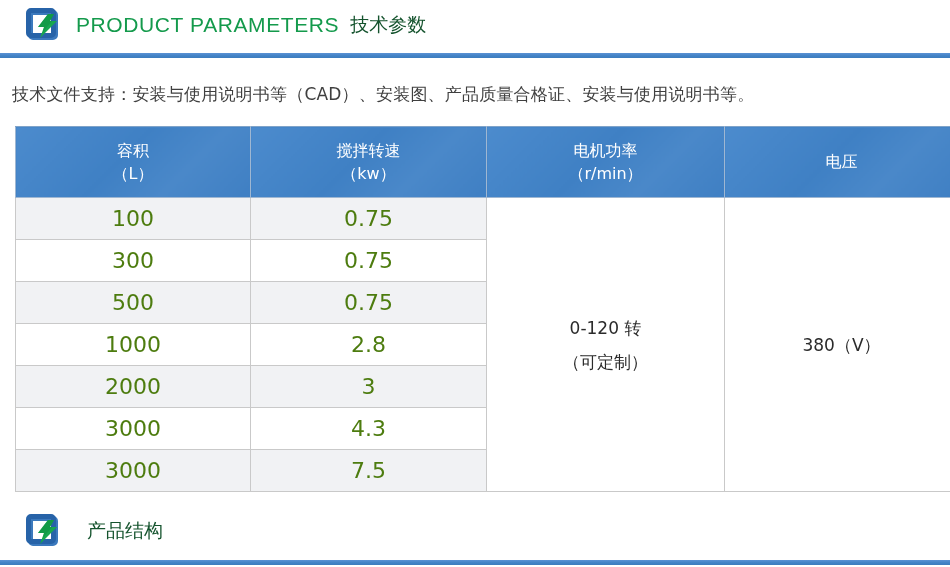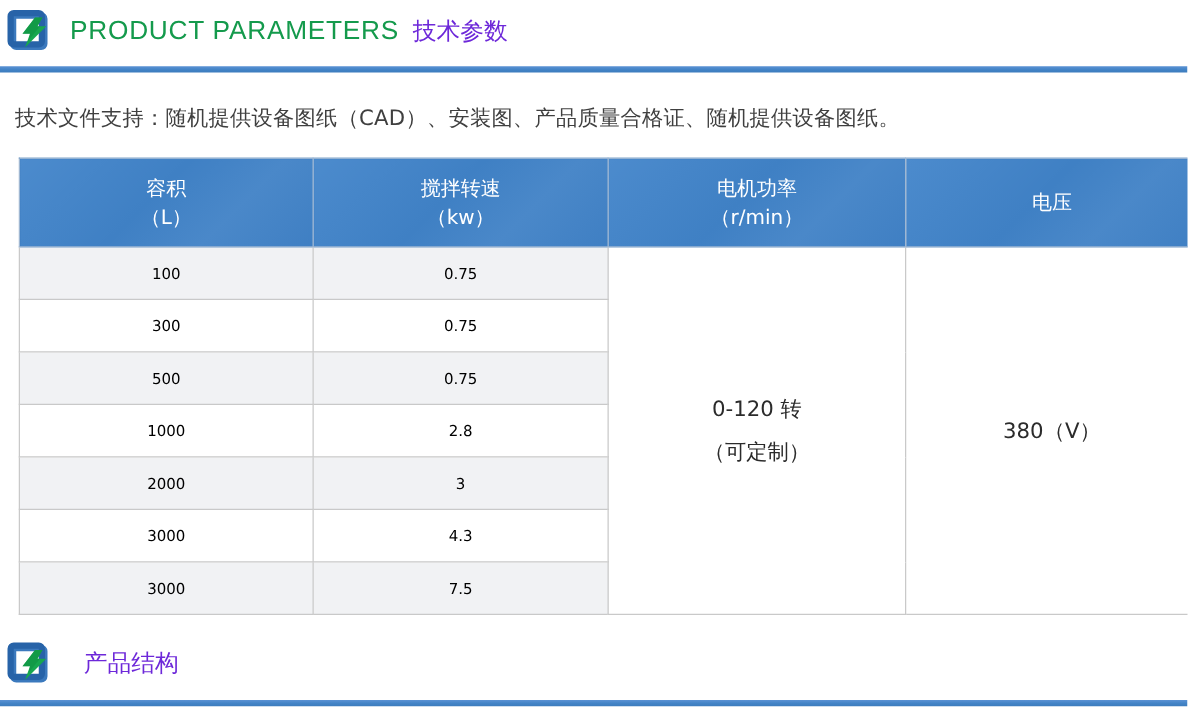--- a/index.html
+++ b/index.html
@@ -27,21 +27,21 @@
     width: 950px;
     height: 58px;
   }
   .section-head.top  { top: 0; }
   .section-head.bottom { top: 506px; }
 
   .head-row {
     display: flex;
     align-items: center;
     height: 50px;
-    padding-left: 4px;
+    padding-left: 24px;
     box-sizing: border-box;
   }
   .logo-mark {
     position: relative;
     width: 38px;
     height: 38px;
     flex: 0 0 38px;
     margin-right: 14px;
   }
   .logo-mark .frame {
@@ -69,21 +69,21 @@
   }
   .head-en {
     font-size: 21px;
     letter-spacing: 0.6px;
     color: #149a4c;
     font-weight: normal;
     white-space: nowrap;
   }
   .head-cn {
     font-size: 19px;
-    color: #6d28d9;
+    color: #14532d;
     margin-left: 11px;
     white-space: nowrap;
     font-family: "DejaVu Sans", "Liberation Sans", sans-serif;
   }
   .head-rule {
     position: absolute;
     left: 0;
     width: 950px;
     height: 5px;
     background: linear-gradient(to bottom, #5b92d4 0%, #4283c6 55%, #3d7cbd 100%);
@@ -133,22 +133,22 @@
     text-align: center;
     vertical-align: middle;
     font-family: "DejaVu Sans", "Liberation Sans", sans-serif;
   }
   table.spec th .l2 { display: block; }
 
   table.spec td {
     height: 39px;
     text-align: center;
     vertical-align: middle;
-    font-size: 12px;
-    color: #000000;
+    font-size: 22px;
+    color: #4d7c0f;
     border: 1px solid #c9c9c9;
     background: #ffffff;
     font-family: "DejaVu Sans", "Liberation Sans", sans-serif;
   }
   table.spec tbody tr.odd td.datacell { background: #f1f2f4; }
   table.spec tbody tr.even td.datacell { background: #ffffff; }
 
   table.spec td.merged {
     background: #ffffff;
     font-size: 17px;
@@ -171,21 +171,21 @@
           <path d="M16 3 L6 16 L12 16 L8 27 L25 10 L18 10 L22 3 Z" fill="#17a74f"></path>
           <path d="M16 3 L6 16 L12 16 L11 21 L20 10 L18 10 L22 3 Z" fill="#0f8f42" opacity="0.55"></path>
         </svg>
       </div>
       <span class="head-en">PRODUCT PARAMETERS</span>
       <span class="head-cn">技术参数</span>
     </div>
     <div class="head-rule"></div>
   </div>
 
-  <div class="intro">技术文件支持：随机提供设备图纸（CAD）、安装图、产品质量合格证、随机提供设备图纸。</div>
+  <div class="intro">技术文件支持：安装与使用说明书等（CAD）、安装图、产品质量合格证、安装与使用说明书等。</div>
 
   <div class="spec-wrap">
     <table class="spec">
       <colgroup>
         <col class="c1">
           <col class="c2">
           <col class="c3">
           <col class="c4">
       </colgroup>
       <thead>

